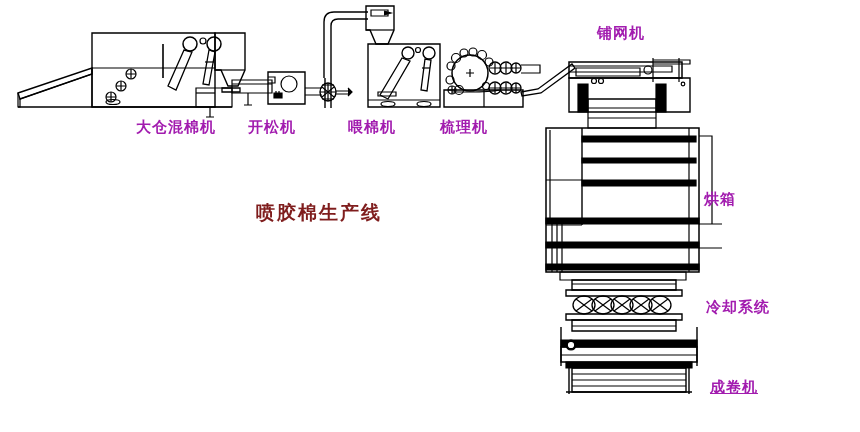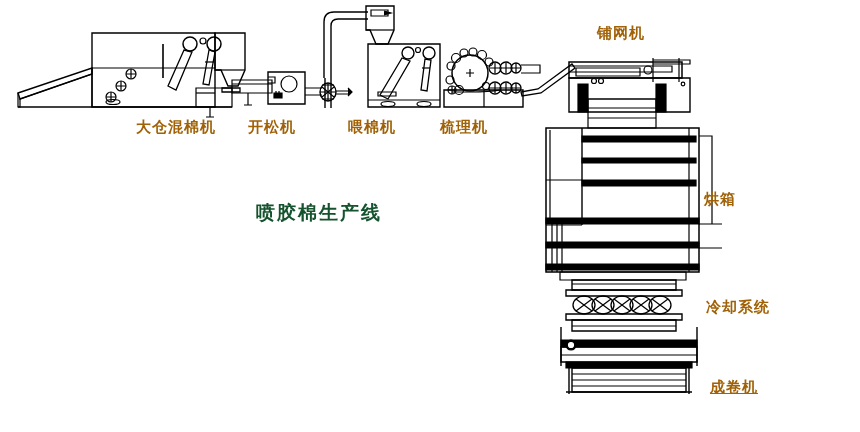--- a/index.html
+++ b/index.html
@@ -1,22 +1,22 @@
 <!DOCTYPE html>
 <html><head>
 <meta charset="utf-8">
 <style>
   html,body{margin:0;padding:0;background:#ffffff;}
   body{width:860px;height:432px;overflow:hidden;
        font-family:"DejaVu Sans","Liberation Sans",sans-serif;}
   #canvas{position:relative;width:860px;height:432px;background:#fff;}
   svg{position:absolute;left:0;top:0;}
-  .lbl{position:absolute;color:#a16207;font-size:15px;font-weight:700;
+  .lbl{position:absolute;color:#a21caf;font-size:15px;font-weight:700;
        letter-spacing:1px;white-space:nowrap;line-height:1;}
-  .title{position:absolute;color:#14532d;font-size:19px;font-weight:700;
+  .title{position:absolute;color:#7f1d1d;font-size:19px;font-weight:700;
          letter-spacing:2px;white-space:nowrap;line-height:1;}
 </style>
 </head>
 <body>
 
 <div id="canvas">
 
 <svg width="860" height="432" viewBox="0 0 860 432">
   <g fill="none" stroke="#000" stroke-width="1.2" stroke-linejoin="miter" shape-rendering="geometricPrecision">
 

